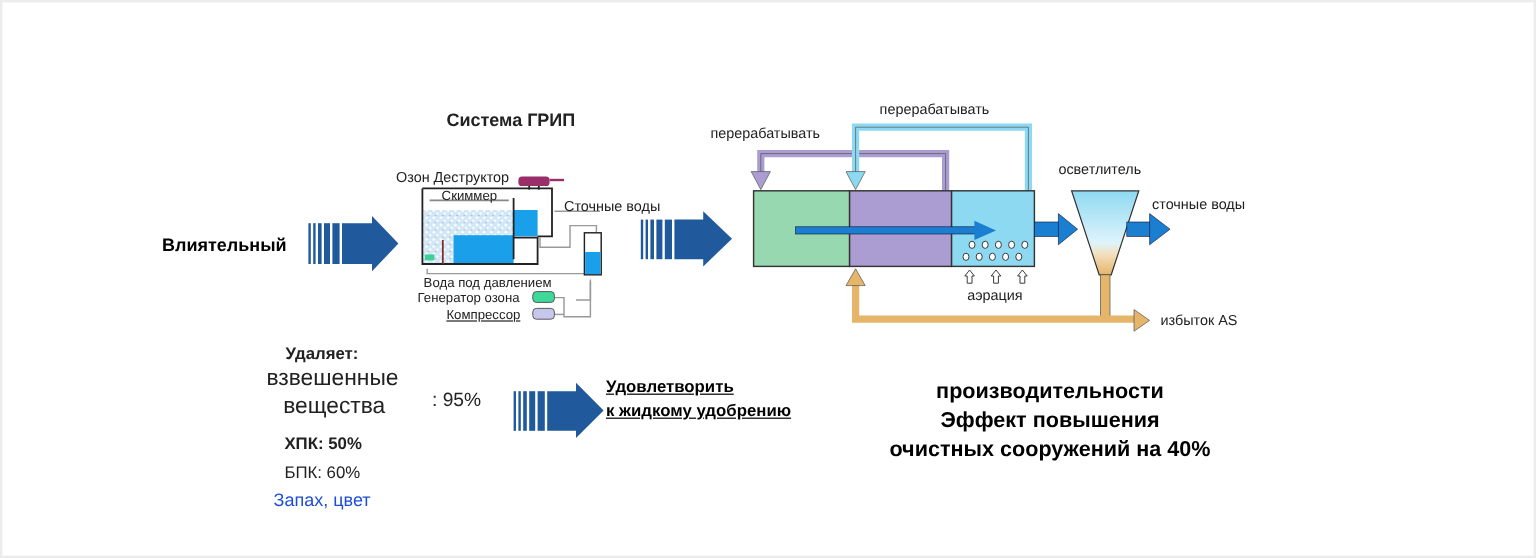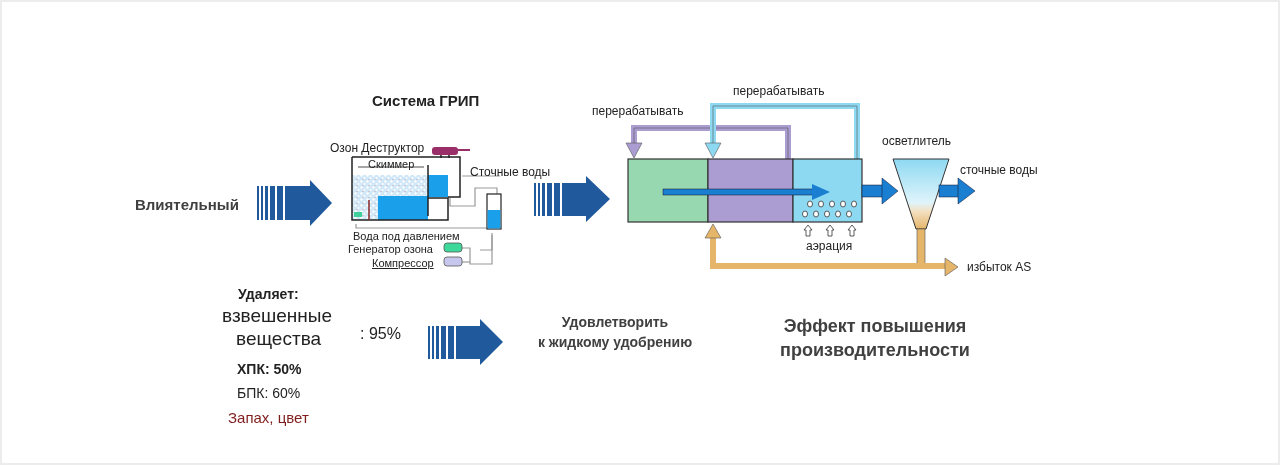--- a/index.html
+++ b/index.html
@@ -1,20 +1,20 @@
 <!DOCTYPE html>
 <html><head>
 <meta charset="utf-8">
 <style>
   html,body{margin:0;padding:0;background:#ececec;}
   body{width:1280px;height:465px;position:relative;overflow:hidden;font-family:"Liberation Sans",sans-serif;}
   .frame{position:absolute;left:2px;top:2px;width:1276px;height:461px;background:#fff;}
   .t{position:absolute;white-space:nowrap;}
   svg{position:absolute;left:0;top:0;}
-  .blue{color:#404040;font-weight:bold;}
+  .blue{color:#000000;font-weight:bold;}
   .dark{color:#222;}
 </style>
 </head>
 <body>
 
 <div class="frame"></div>
 
 <svg width="1280" height="465">
   <defs>
     <linearGradient id="clarGrad" x1="0" y1="0" x2="0" y2="1">
@@ -173,23 +173,24 @@
 <div class="t dark" style="left:960px;top:163px;font-size:12px;">сточные воды</div>
 <div class="t dark" style="left:806px;top:239px;font-size:12px;">аэрация</div>
 <div class="t dark" style="left:967px;top:260px;font-size:12px;">избыток AS</div>
 
 <div class="t dark" style="left:238px;top:286px;font-size:14px;font-weight:bold;">Удаляет:</div>
 <div class="t dark" style="left:222px;top:305px;font-size:19px;">взвешенные</div>
 <div class="t dark" style="left:218px;top:328px;font-size:19px;margin-left:18px;">вещества</div>
 <div class="t dark" style="left:360px;top:325px;font-size:16px;">: 95%</div>
 <div class="t dark" style="left:237px;top:361px;font-size:14px;font-weight:bold;">ХПК: 50%</div>
 <div class="t dark" style="left:237px;top:385px;font-size:14px;font-weight:normal;">БПК: 60%</div>
-<div class="t" style="left:228px;top:409px;font-size:15px;color:#7f1d1d;">Запах, цвет</div>
+<div class="t" style="left:228px;top:409px;font-size:15px;color:#1d4ed8;">Запах, цвет</div>
 
-<div style="position:absolute;left:505px;top:312px;width:220px;text-align:center;font-size:14px;line-height:20px;" class="blue">
+<div style="position:absolute;left:505px;top:312px;width:220px;font-size:14px;line-height:20px;text-decoration:underline;" class="blue">
   <div>Удовлетворить</div>
   <div>к жидкому удобрению</div>
 </div>
 
 <div style="position:absolute;left:720px;top:314px;width:310px;text-align:center;font-size:18px;line-height:24px;" class="blue">
+  <div>производительности</div>
   <div>Эффект повышения</div>
-  <div>производительности</div>
+  <div>очистных сооружений на 40%</div>
 </div>
 
 </body></html>

